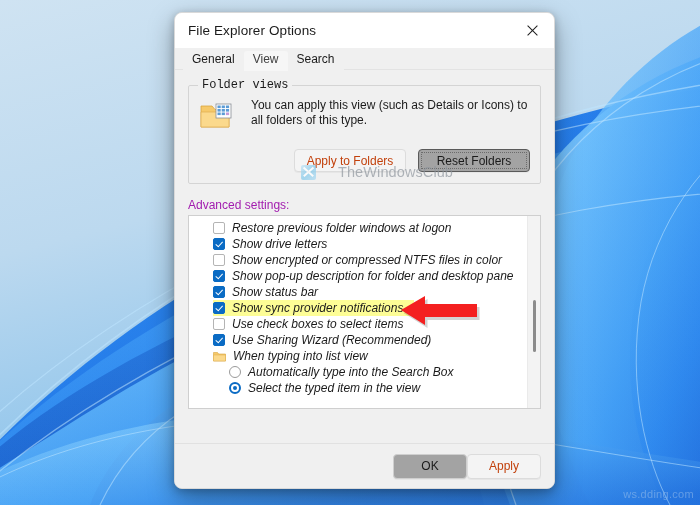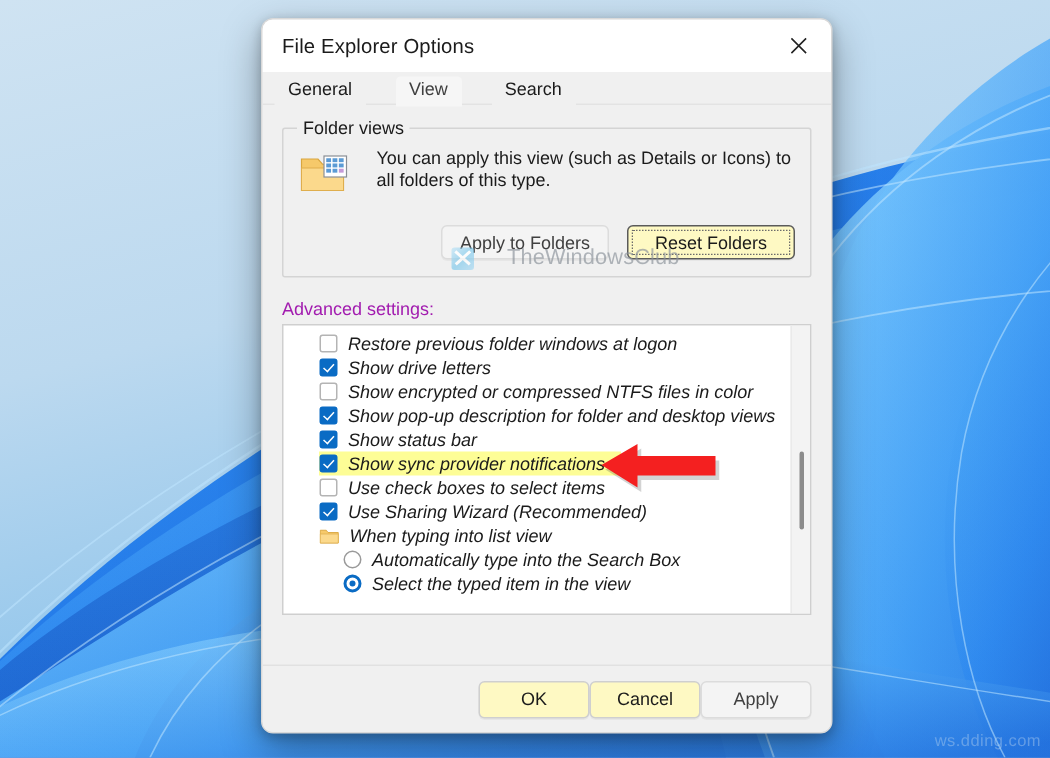--- a/index.html
+++ b/index.html
@@ -48,21 +48,20 @@
   .close-btn svg { display: block; }
 
   
   .tabstrip {
     height: 22px;
     background: #f0f0f0;
     position: relative;
     padding-left: 8px;
     display: flex;
     align-items: flex-end;
-    gap: 20px;
   }
   .tabstrip::after {
     content: "";
     position: absolute;
     left: 0; right: 0; bottom: 0;
     height: 1px;
     background: #e3e3e3;
   }
   .tab {
     font-size: 12px;
@@ -98,20 +97,21 @@
     padding: 12px 10px 11px 10px;
     margin-top: 7px;
   }
   .groupbox > .legend {
     position: absolute;
     top: -8px; left: 9px;
     background: #f0f0f0;
     padding: 0 4px;
     font-size: 12px;
     color: #1b1b1b;
+    font-family: Liberation Mono, monospace;
   }
   .fv-row { display: flex; gap: 10px; }
   .folder-icon { width: 42px; flex: 0 0 42px; padding-top: 3px; }
   .fv-text {
     font-size: 12px;
     color: #1b1b1b;
     line-height: 15px;
     flex: 1;
   }
   .fv-buttons {
@@ -119,32 +119,32 @@
     justify-content: flex-end;
     gap: 12px;
     margin-top: 12px;
   }
 
   
   .btn {
     font-family: "Liberation Sans", sans-serif;
     font-size: 12px;
     color: #1b1b1b;
-    background: #fef9c3;
+    background: #a3a3a3;
     border: 1px solid #cfcfcf;
     border-radius: 4px;
     height: 23px;
     min-width: 112px;
     padding: 0 8px;
     display: inline-flex;
     align-items: center;
     justify-content: center;
     box-shadow: 0 1px 0 rgba(0,0,0,0.04);
   }
-  .btn.disabled { color: #404040; background: #f4f4f4; border-color: #dcdcdc; }
+  .btn.disabled { color: #c2410c; background: #f4f4f4; border-color: #dcdcdc; }
   .btn.focused {
     border: 1px solid #5a5a5a;
     outline: 1px dotted #6b6b6b;
     outline-offset: -4px;
   }
 
   
   .watermark {
     position: absolute;
     left: 126px; top: 94px;
@@ -418,21 +418,21 @@
           <div class="item">
             <span class="cb on"></span>
             <span class="lbl">Show drive letters</span>
           </div>
           <div class="item">
             <span class="cb off"></span>
             <span class="lbl">Show encrypted or compressed NTFS files in color</span>
           </div>
           <div class="item">
             <span class="cb on"></span>
-            <span class="lbl">Show pop-up description for folder and desktop views</span>
+            <span class="lbl">Show pop-up description for folder and desktop pane</span>
           </div>
           <div class="item">
             <span class="cb on"></span>
             <span class="lbl">Show status bar</span>
           </div>
           <div class="item hl">
             <span class="cb on"></span>
             <span class="lbl">Show sync provider notifications</span>
           </div>
           <div class="item">
@@ -461,21 +461,20 @@
         </div>
       <div class="sbar">
         <div class="sthumb"></div>
       </div>
     </div>
 
 
     <div class="footer-sep"></div>
     <div class="footer">
       <button class="btn">OK</button>
-      <button class="btn">Cancel</button>
       <button class="btn disabled">Apply</button>
     </div>
   </div>
 </div>
 
 <svg class="red-arrow" viewBox="0 0 84 40">
   <g transform="translate(2,3)">
     <path d="M2,16 L26,2 L26,10 L78,10 L78,23 L26,23 L26,31 Z" fill="rgba(80,80,80,0.25)" transform="translate(2.5,3)"></path>
     <path d="M2,16 L26,2 L26,10 L78,10 L78,23 L26,23 L26,31 Z" fill="#f42020"></path>
   </g>

